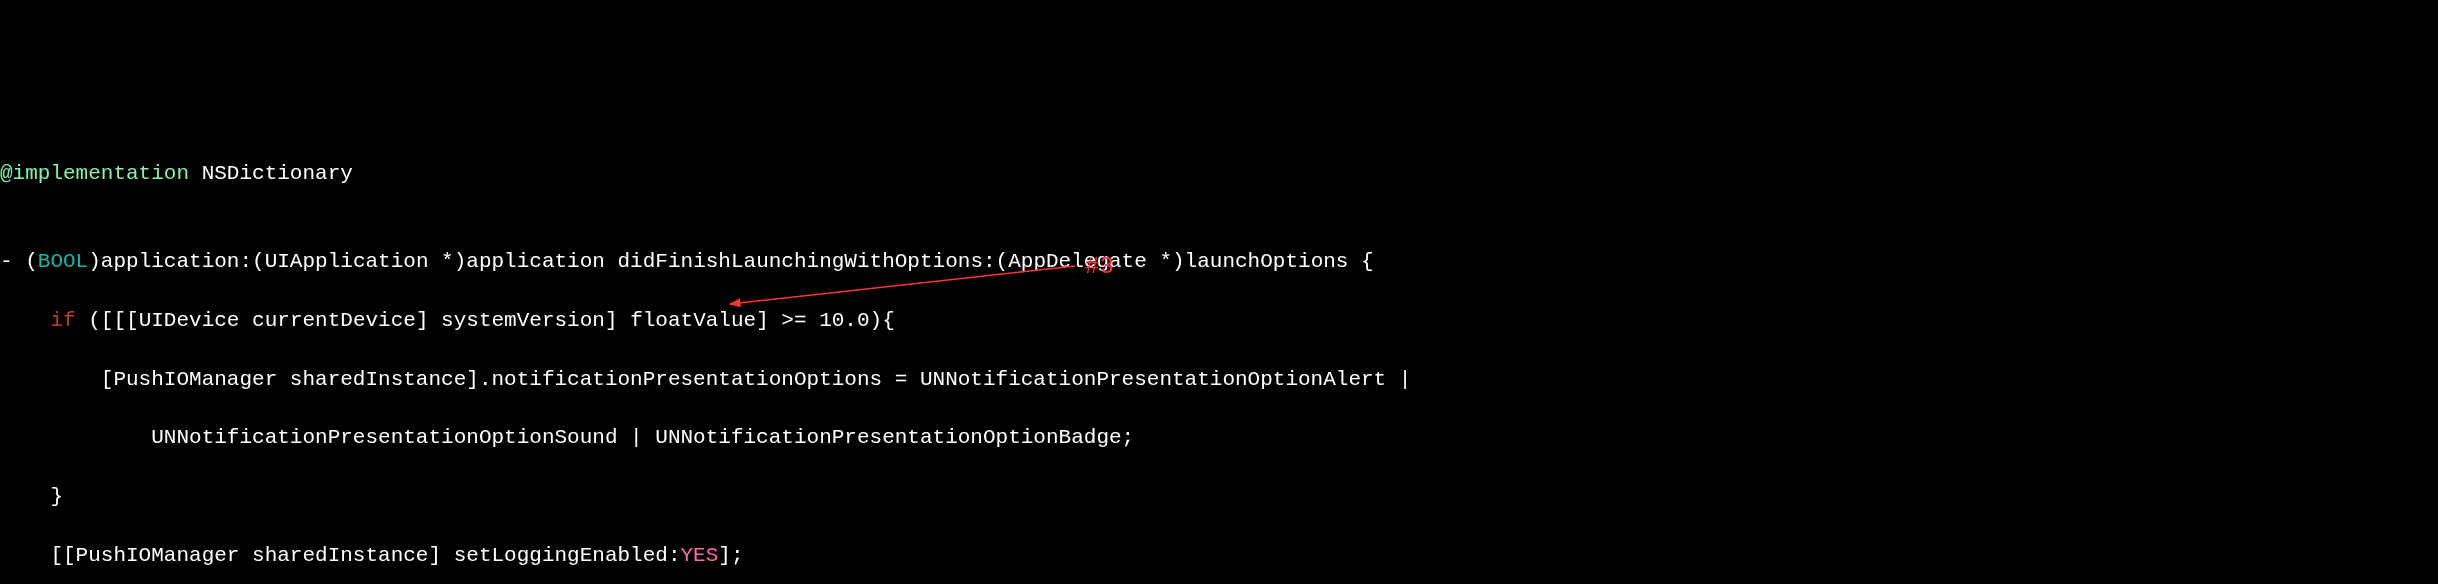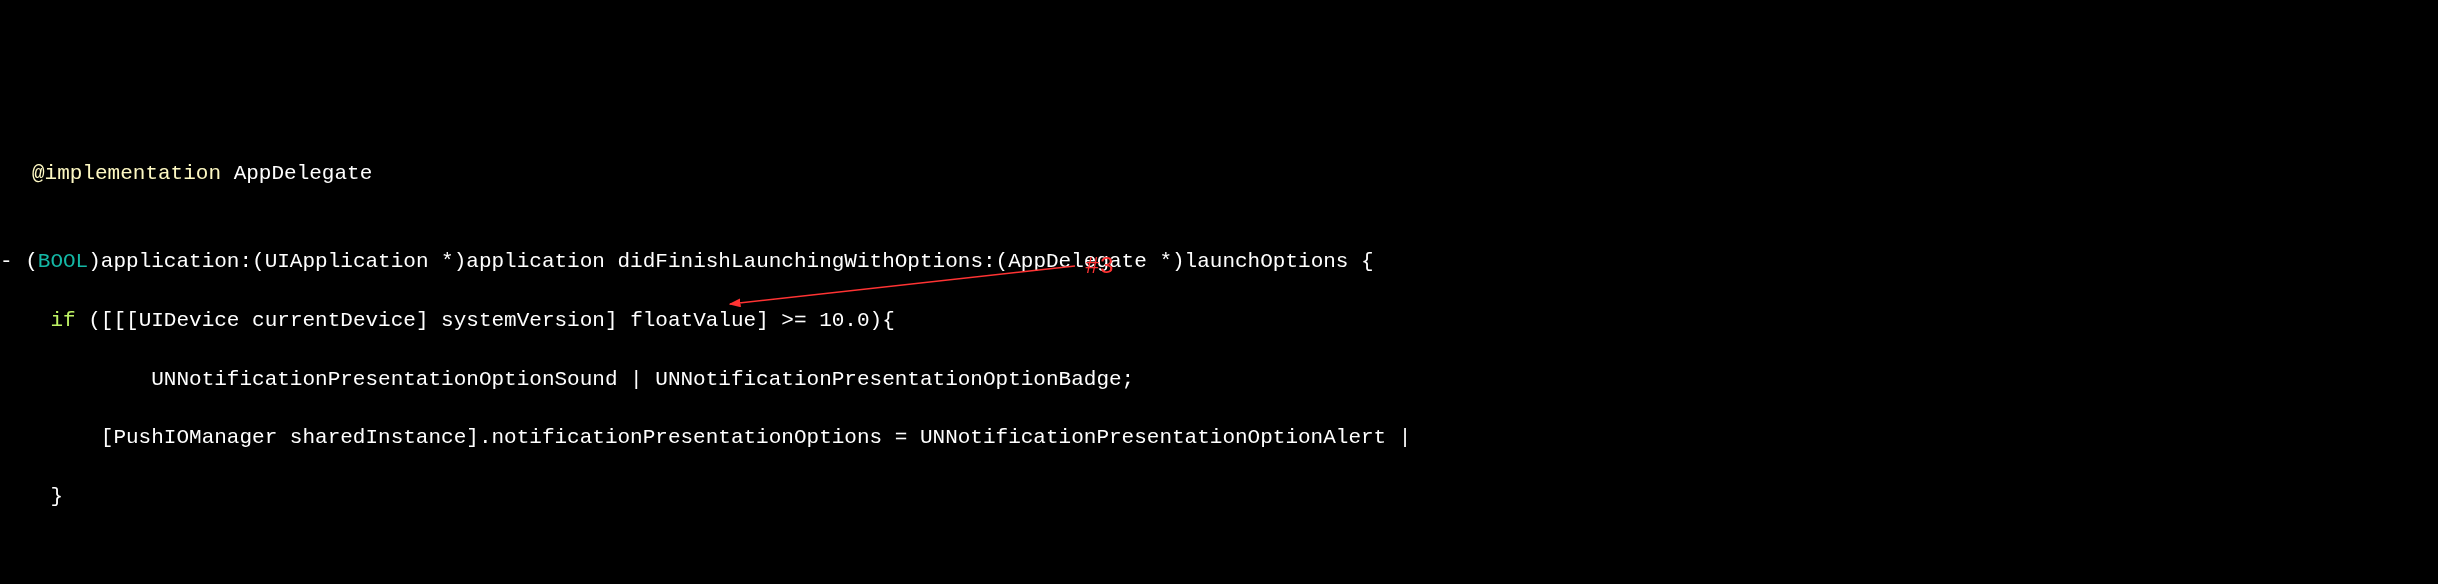--- a/index.html
+++ b/index.html
@@ -21,25 +21,24 @@
       overflow: hidden;
     }
     .code-block {
       position: relative;
     }
     .line {
       display: block;
       white-space: pre;
     }
     .keyword-at {
-      color: #fef9c3;
-      padding-left: 32px;
+      color: #86efac;
     }
     .keyword {
-      color: #bef264;
+      color: #c2410c;
     }
     .type {
       color: #14b8a6;
     }
     .bool-literal {
       color: #ff69b4;
     }
     .annotation {
       position: absolute;
       color: #ff3333;
@@ -51,27 +50,28 @@
       position: absolute;
       pointer-events: none;
     }
   </style>
 </head>
 <body>
 
 
 
 <div class="code-block">
-<span class="line"><span class="keyword-at">@implementation</span><span> AppDelegate</span></span>
+<span class="line"><span class="keyword-at">@implementation</span><span> NSDictionary</span></span>
 <span class="line"></span>
 <span class="line"><span>- (</span><span class="type">BOOL</span><span>)application:(UIApplication *)application didFinishLaunchingWithOptions:(AppDelegate *)launchOptions {</span></span>
 <span class="line"><span>    </span><span class="keyword">if</span><span> ([[[UIDevice currentDevice] systemVersion] floatValue] &gt;= 10.0){</span></span>
+<span class="line">        [PushIOManager sharedInstance].notificationPresentationOptions = UNNotificationPresentationOptionAlert |</span>
 <span class="line">            UNNotificationPresentationOptionSound | UNNotificationPresentationOptionBadge;</span>
-<span class="line">        [PushIOManager sharedInstance].notificationPresentationOptions = UNNotificationPresentationOptionAlert |</span>
 <span class="line">    }</span>
+<span class="line"><span>    [[PushIOManager sharedInstance] setLoggingEnabled:</span><span class="bool-literal">YES</span><span>];</span></span>
 
 
 
 
 
 </div>
 
 <svg class="arrow-svg" style="left:720px; top:256px; width:365px; height:60px;">
   <defs>
     <marker id="arrowhead" markerWidth="8" markerHeight="6" refX="7" refY="3" orient="auto">

